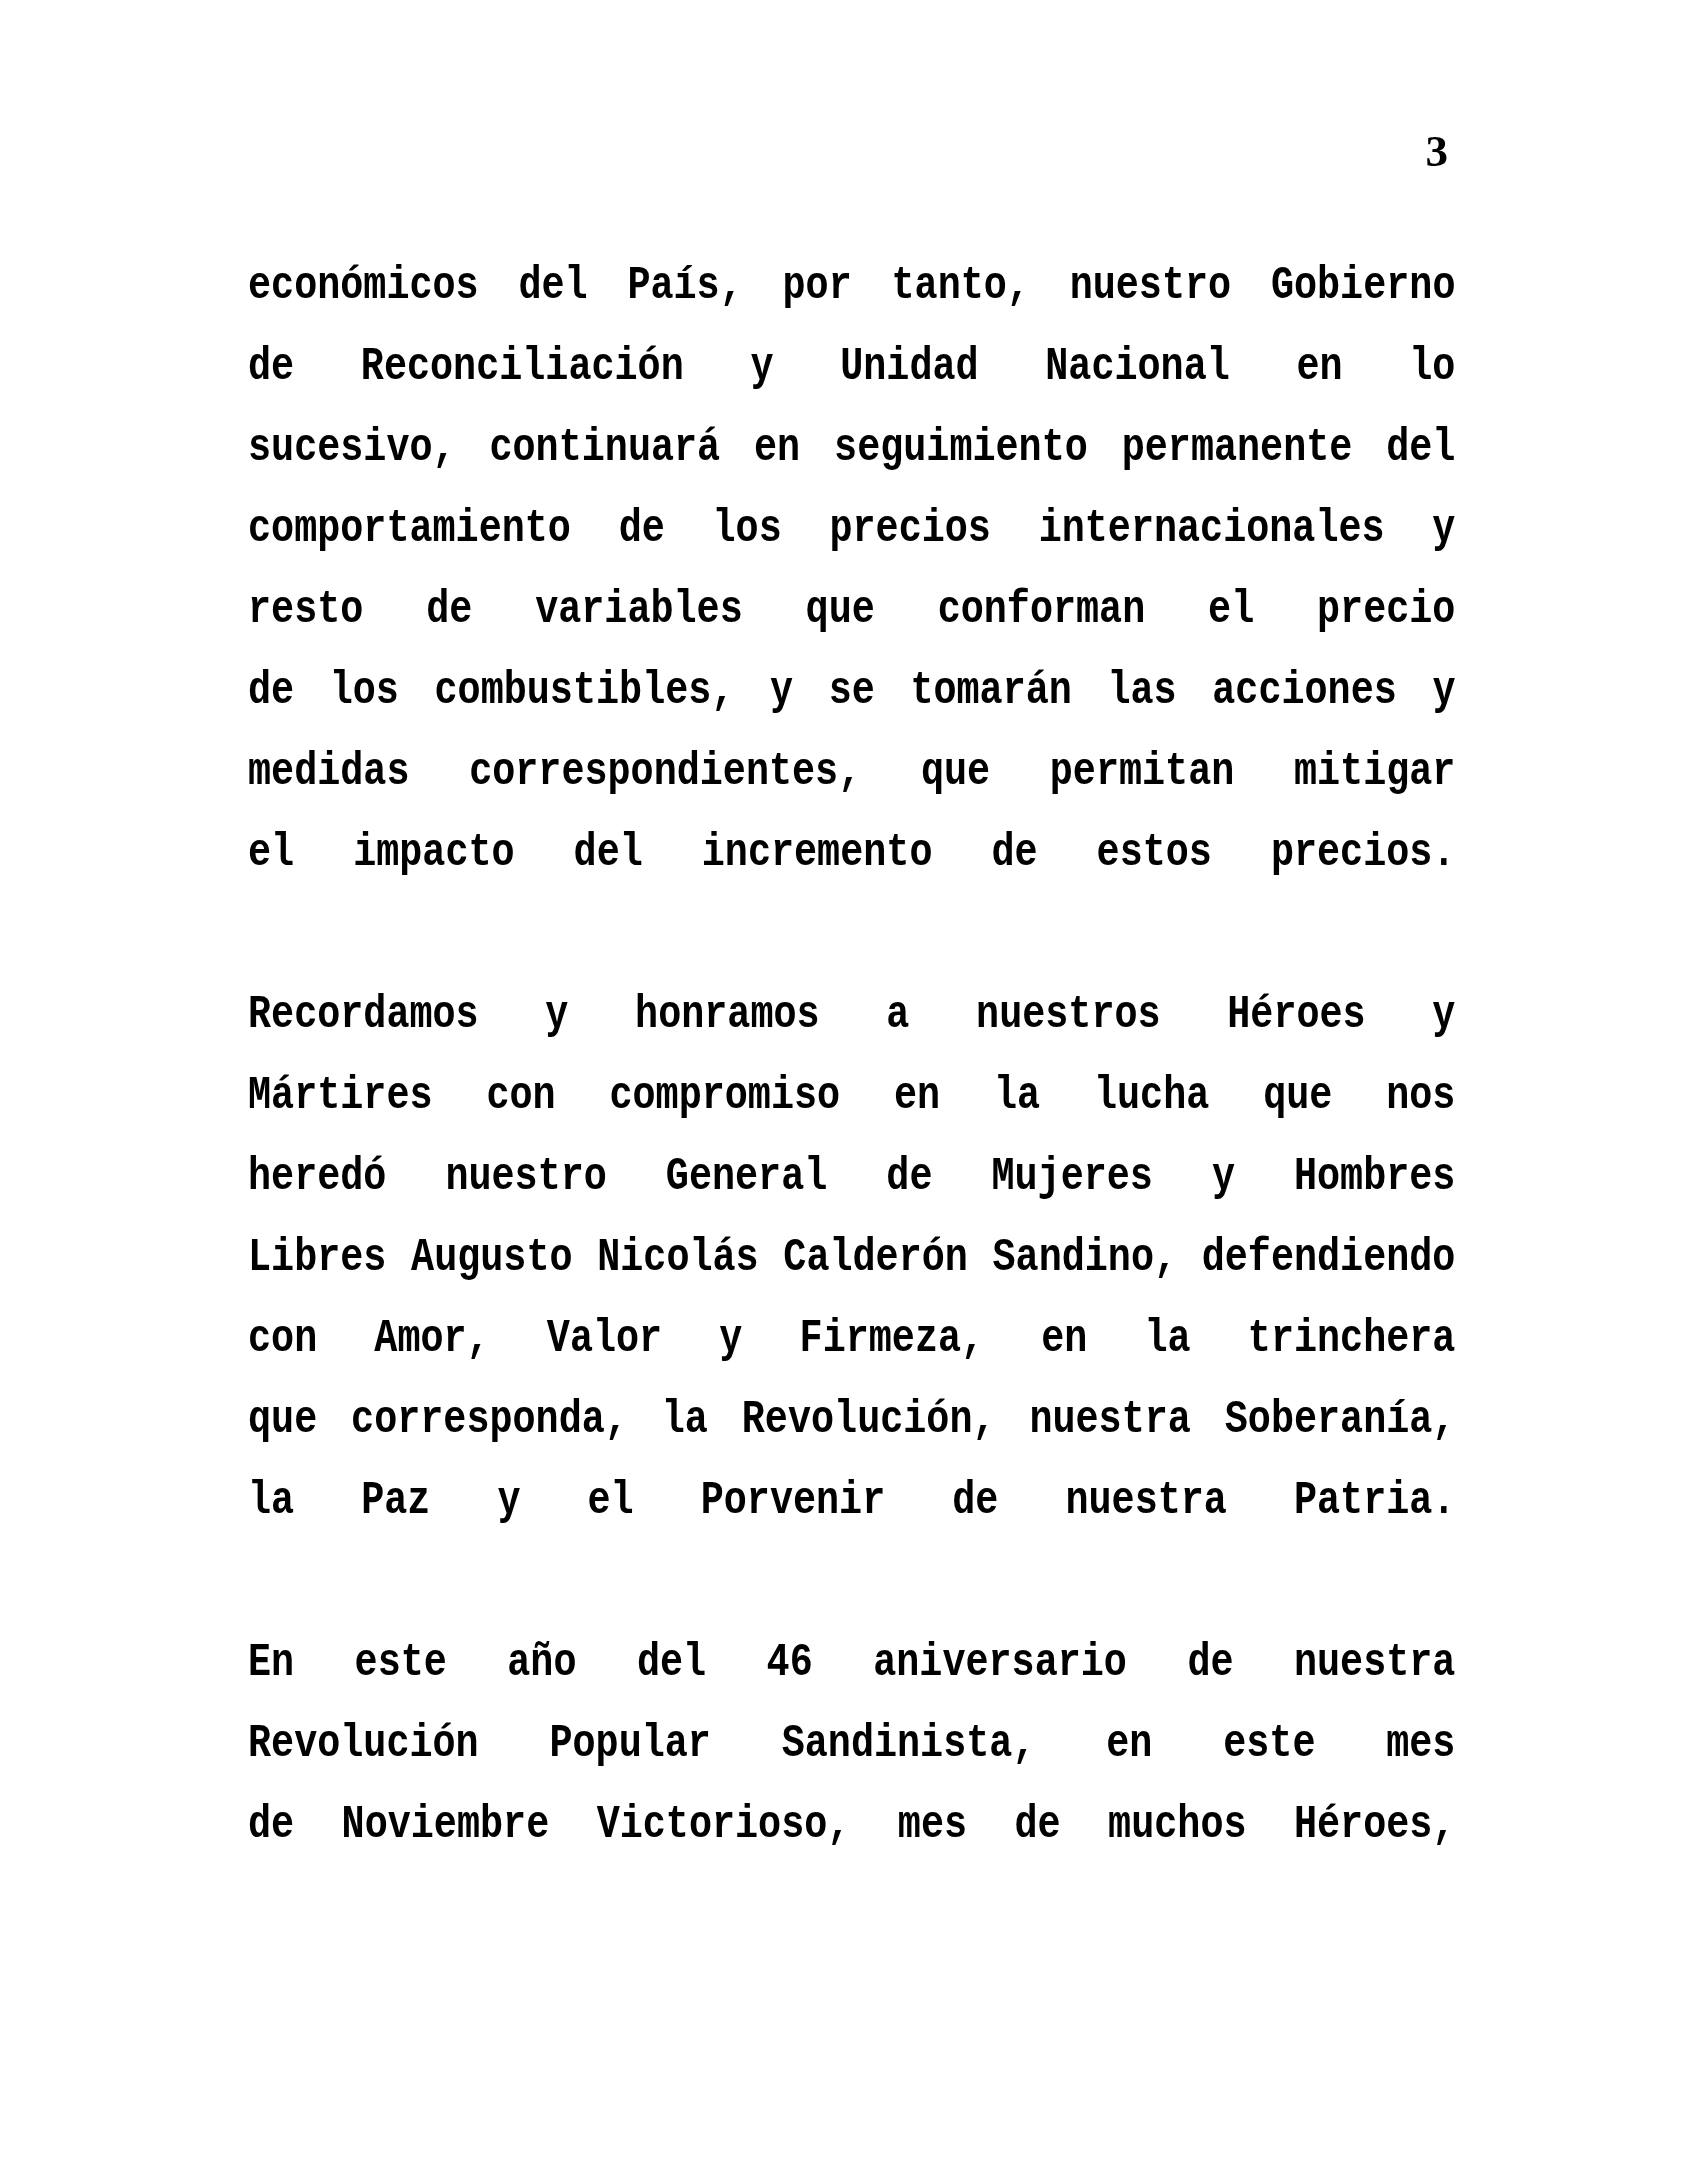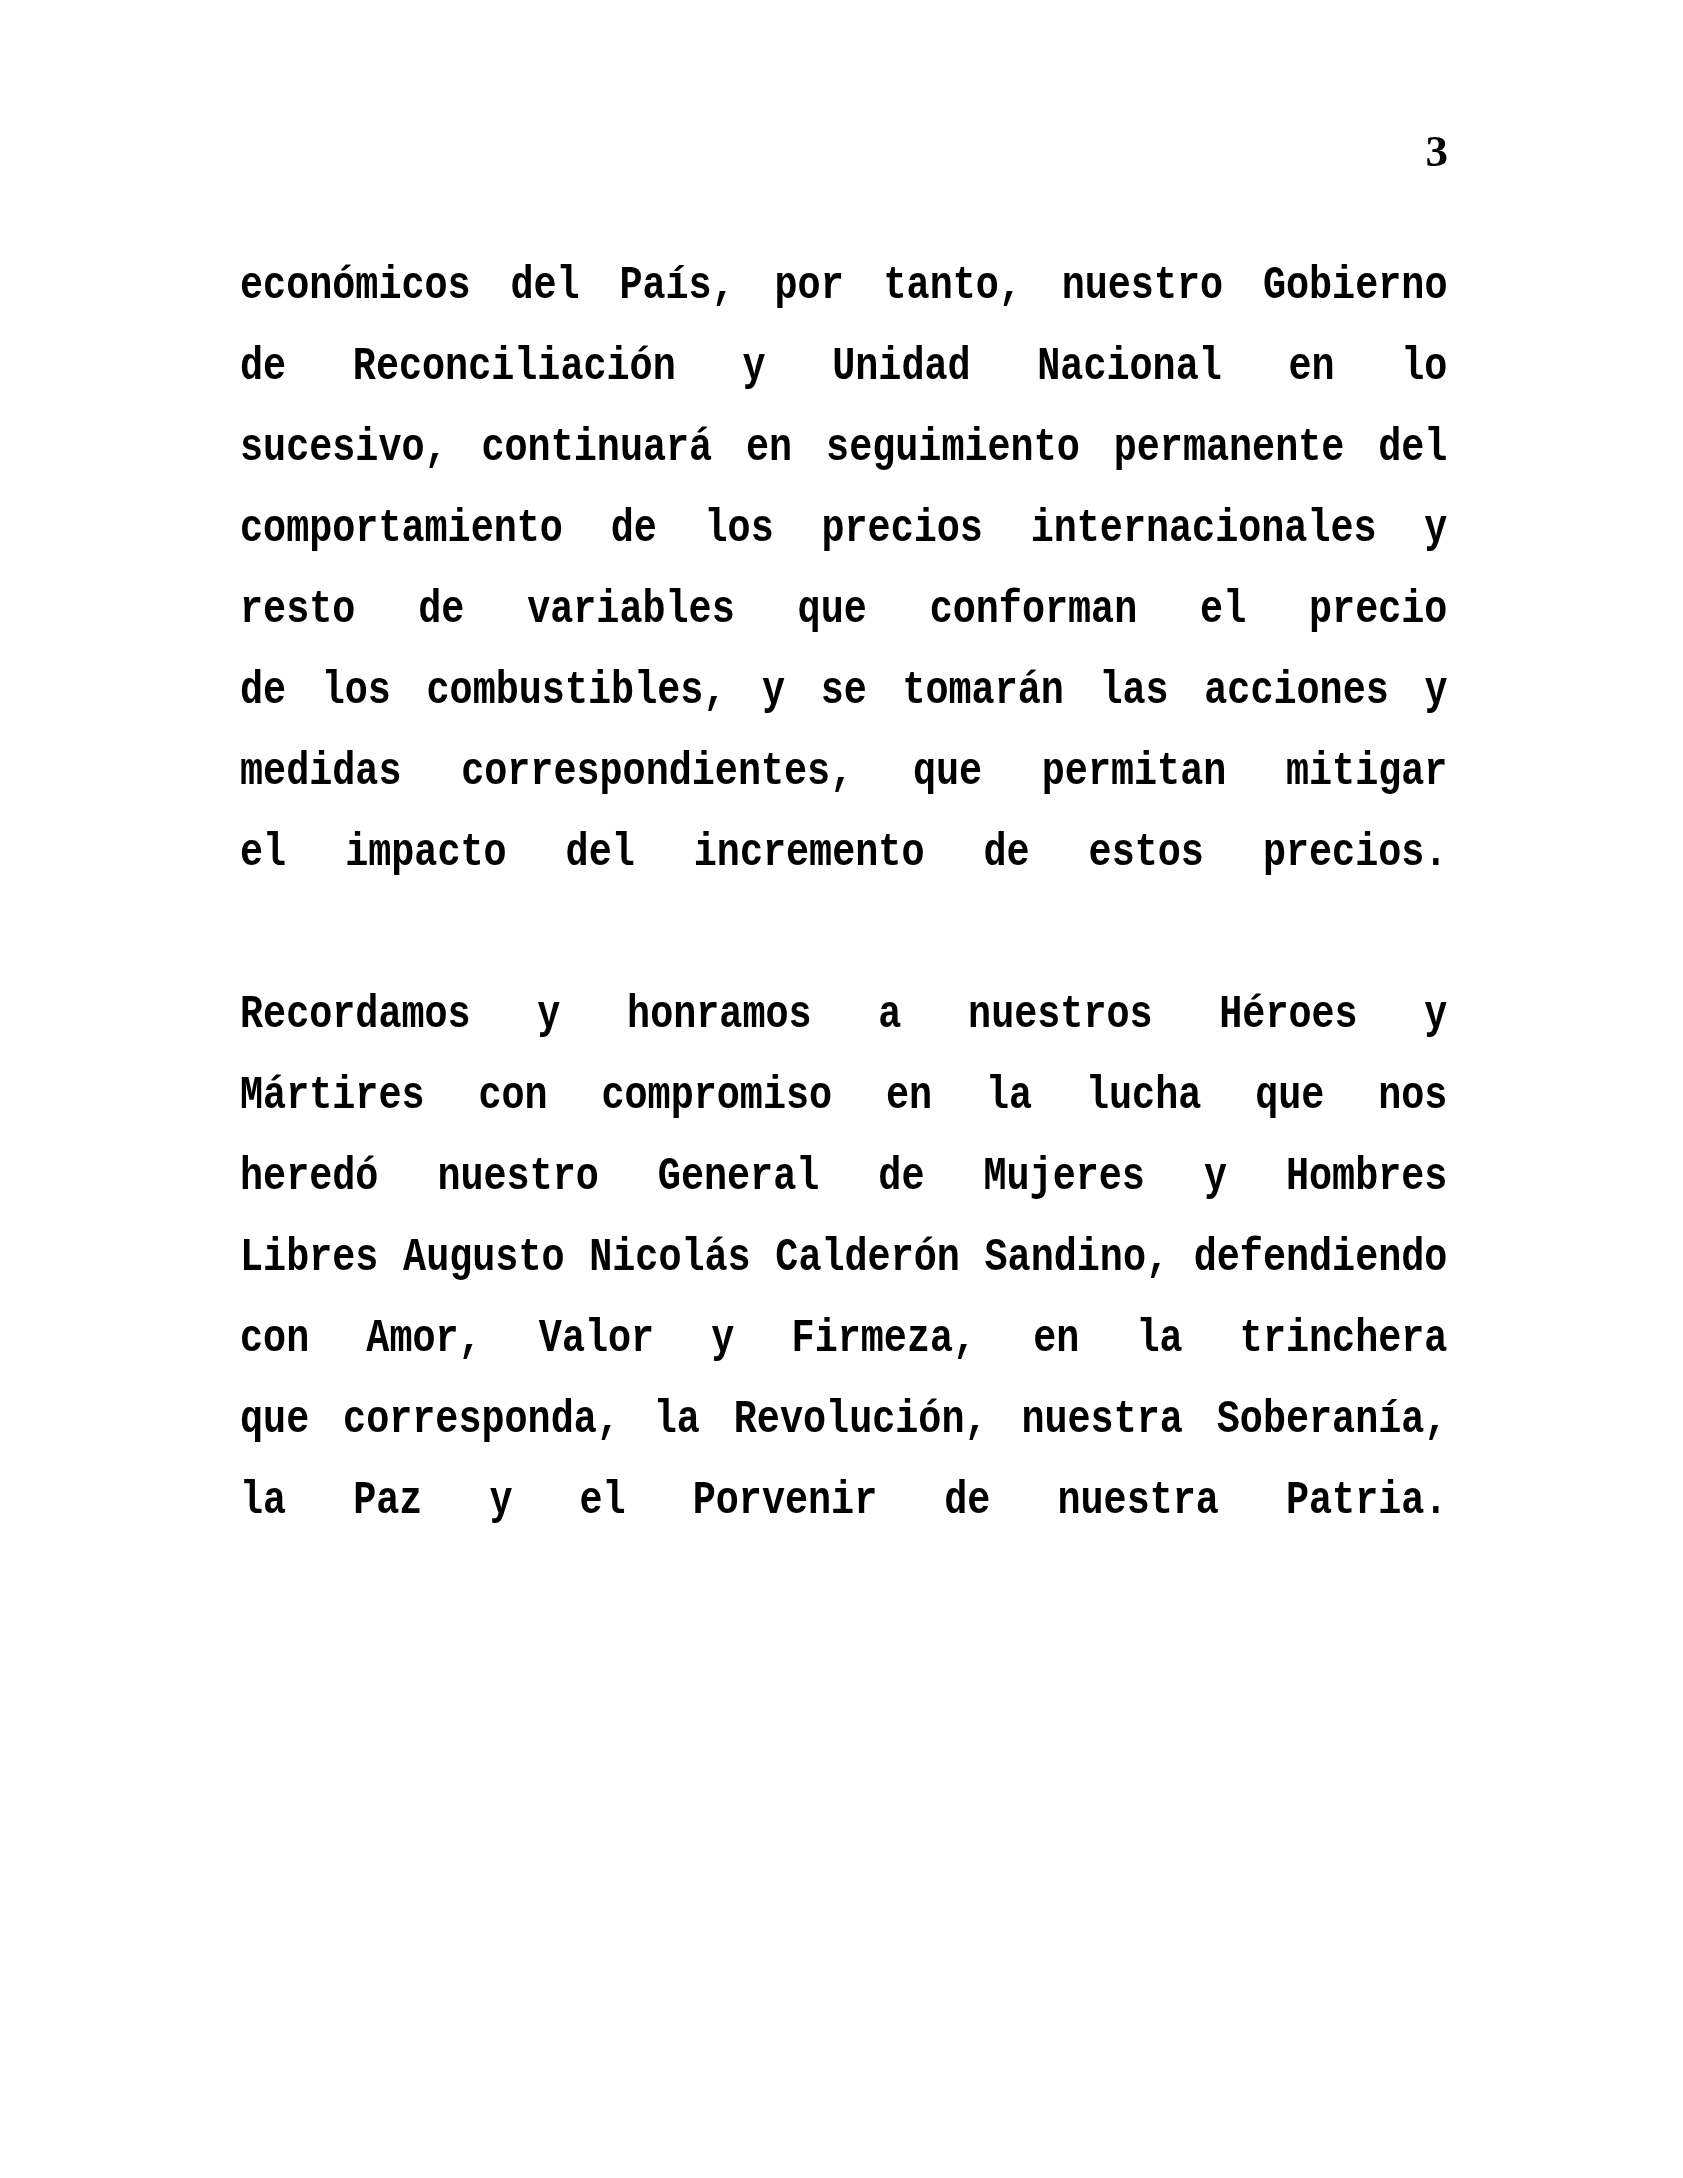--- a/index.html
+++ b/index.html
@@ -32,21 +32,21 @@
     line-height: 1;
     color: #000000;
   }
   .content {
     position: absolute;
     left: 232px;
     top: 246px;
     width: 1208px;
   }
   .paragraph {
-    margin: 0 0 81px 8px;
+    margin: 0 0 81px 16px;
   }
   .text-line {
     width: 1445px;
     transform: scaleX(0.8356);
     transform-origin: 0 0;
     font-family: "Liberation Mono", "DejaVu Sans Mono", monospace;
     font-weight: bold;
     font-size: 46px;
     line-height: 81px;
     color: #000000;
@@ -74,15 +74,20 @@
       </div>
       <div class="paragraph">
         <div class="text-line">Recordamos y honramos a nuestros Héroes y</div>
         <div class="text-line">Mártires con compromiso en la lucha que nos</div>
         <div class="text-line">heredó nuestro General de Mujeres y Hombres</div>
         <div class="text-line">Libres Augusto Nicolás Calderón Sandino, defendiendo</div>
         <div class="text-line">con Amor, Valor y Firmeza, en la trinchera</div>
         <div class="text-line">que corresponda, la Revolución, nuestra Soberanía,</div>
         <div class="text-line">la Paz y el Porvenir de nuestra Patria.</div>
       </div>
+      <div class="paragraph">
+        <div class="text-line">En este año del 46 aniversario de nuestra</div>
+        <div class="text-line">Revolución Popular Sandinista, en este mes</div>
+        <div class="text-line">de Noviembre Victorioso, mes de muchos Héroes,</div>
+      </div>
     </div>
 </div>
 
 
 </body></html>

